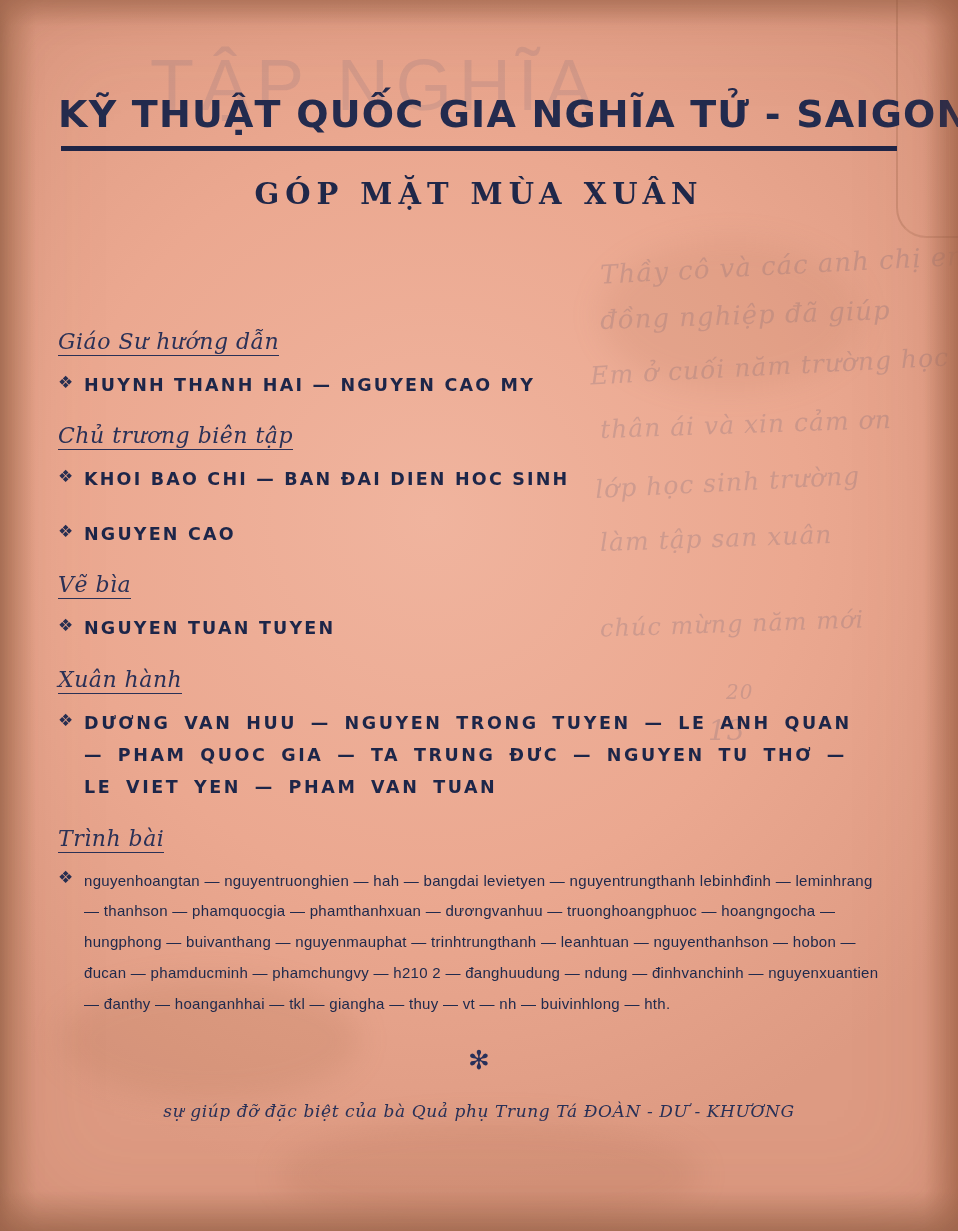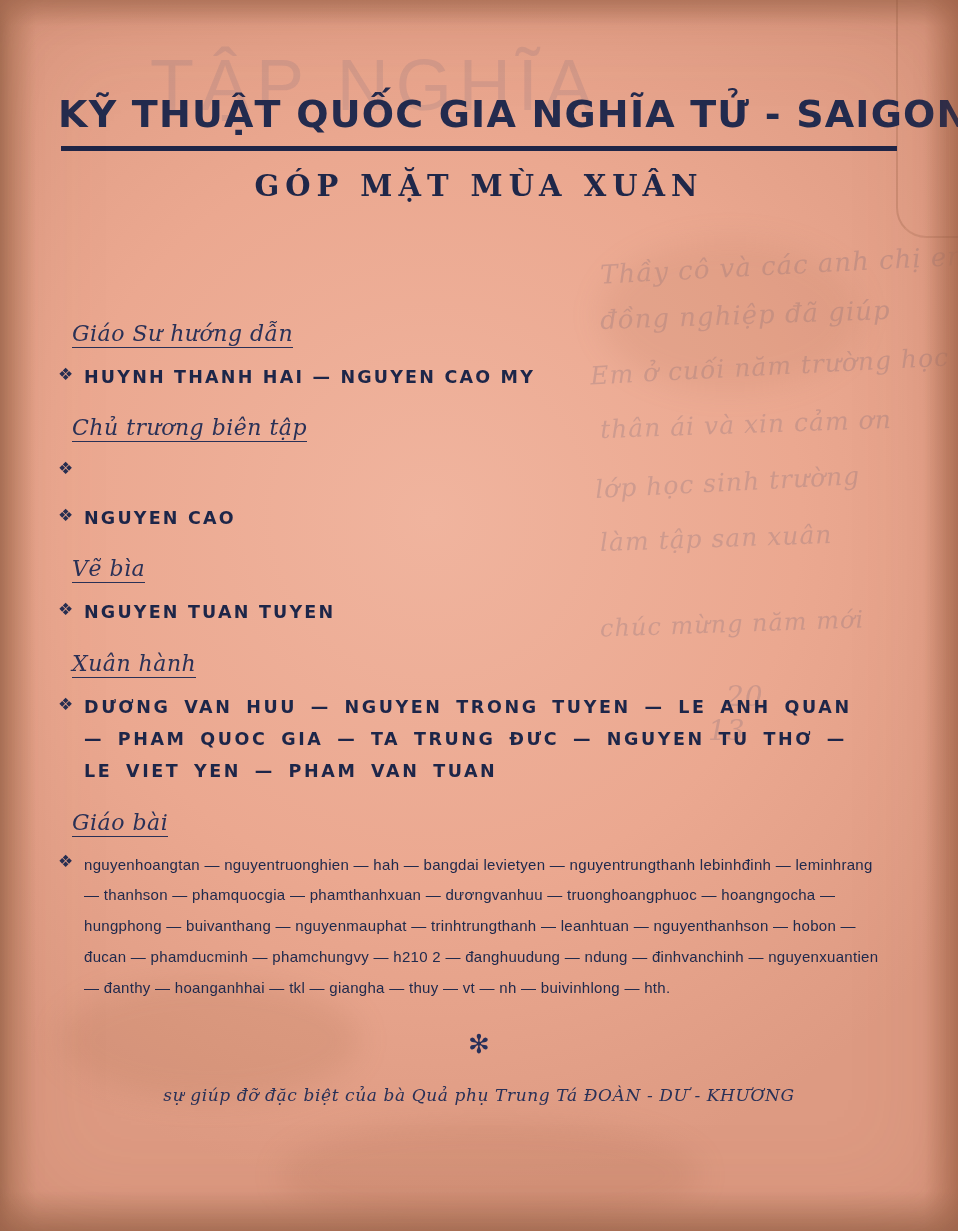--- a/index.html
+++ b/index.html
@@ -130,21 +130,21 @@
     font-family: "DejaVu Sans", sans-serif;
     white-space: nowrap;
   }
   .masthead-rule {
     margin: 10px auto 0 auto;
     height: 5px;
     width: 836px;
     background: #1e2547;
   }
   .subtitle {
-    margin-top: 18px;
+    margin-top: 26px;
     text-align: center;
     color: #1f2749;
     font-size: 29px;
     font-weight: bold;
     letter-spacing: 6px;
     font-family: "DejaVu Serif", serif;
   }
 
   .sections {
     margin-top: 118px;
@@ -155,21 +155,21 @@
   }
   .sec-head {
     color: #2a3157;
     font-family: "DejaVu Serif", serif;
     font-style: italic;
     font-size: 22px;
     letter-spacing: .5px;
     display: inline-block;
     border-bottom: 1.5px solid #2a3157;
     padding-bottom: 1px;
-    margin-left: 14px;
+    margin-left: 0;
   }
   .sec-body {
     display: flex;
     align-items: flex-start;
     margin-top: 13px;
     margin-bottom: 22px;
   }
   .bullet {
     color: #262e52;
     font-size: 17px;
@@ -238,21 +238,21 @@
   <div class="blotch" style="left:280px; top:1120px; width:420px; height:110px; background:rgba(165,105,75,.16);"></div>
 
   <div class="ghost-title">TẬP NGHĨA</div>
   <div class="ghost" style="left:600px; top:250px; font-size:26px; transform:rotate(-3deg);">Thầy cô và các anh chị em</div>
   <div class="ghost" style="left:600px; top:300px; font-size:26px; transform:rotate(-2deg);">đồng nghiệp đã giúp</div>
   <div class="ghost" style="left:590px; top:352px; font-size:25px; transform:rotate(-3deg);">Em ở cuối năm trường học</div>
   <div class="ghost" style="left:600px; top:410px; font-size:25px; transform:rotate(-2deg);">thân ái và xin cảm ơn</div>
   <div class="ghost" style="left:595px; top:468px; font-size:25px; transform:rotate(-3deg);">lớp học sinh trường</div>
   <div class="ghost" style="left:600px; top:524px; font-size:25px; transform:rotate(-2deg);">làm tập san xuân</div>
   <div class="ghost" style="left:600px; top:610px; font-size:24px; transform:rotate(-2deg);">chúc mừng năm mới</div>
-  <div class="ghost" style="left:726px; top:680px; font-size:28px;">20</div>
+  <div class="ghost" style="left:726px; top:680px; font-size:20px;">20</div>
   <div class="ghost" style="left:708px; top:714px; font-size:28px;">13</div>
   <div class="ghost" style="left:150px; top:250px; font-size:26px; transform:rotate(-2deg);">&nbsp;</div>
 
   <div id="content">
 
     <div class="masthead">KỸ THUẬT QUỐC GIA NGHĨA TỬ - SAIGON</div>
     <div class="masthead-rule"></div>
     <div class="subtitle">GÓP MẶT MÙA XUÂN</div>
 
     <div class="sections">
@@ -262,20 +262,21 @@
         <div class="sec-body">
           <div class="bullet">❖</div>
           <div class="names">HUYNH THANH HAI — NGUYEN CAO MY</div>
         </div>
       </div>
 
       <div class="section">
         <div class="sec-head">Chủ trương biên tập</div>
         <div class="sec-body">
           <div class="bullet">❖</div>
+          <div class="names">KHOI BAO CHI — BAN ĐAI DIEN HOC SINH</div>
         </div>
       </div>
 
       <div class="section">
         <div class="sec-body">
           <div class="bullet">❖</div>
           <div class="names">NGUYEN CAO</div>
         </div>
       </div>
 
@@ -289,21 +290,21 @@
 
       <div class="section">
         <div class="sec-head">Xuân hành</div>
         <div class="sec-body">
           <div class="bullet">❖</div>
           <div class="names loose">DƯƠNG VAN HUU — NGUYEN TRONG TUYEN — LE ANH QUAN — PHAM QUOC GIA — TA TRUNG ĐƯC — NGUYEN TU THƠ — LE VIET YEN — PHAM VAN TUAN</div>
         </div>
       </div>
 
       <div class="section writers">
-        <div class="sec-head">Giáo bài</div>
+        <div class="sec-head">Trình bài</div>
         <div class="sec-body">
           <div class="bullet">❖</div>
           <div class="writers-list">nguyenhoangtan — nguyentruonghien — hah — bangdai levietyen — nguyentrungthanh lebinhđinh — leminhrang — thanhson — phamquocgia — phamthanhxuan — dươngvanhuu — truonghoangphuoc — hoangngocha — hungphong — buivanthang — nguyenmauphat — trinhtrungthanh — leanhtuan — nguyenthanhson — hobon — đucan — phamducminh — phamchungvy — h210 2 — đanghuudung — ndung — đinhvanchinh — nguyenxuantien — đanthy — hoanganhhai — tkl — giangha — thuy — vt — nh — buivinhlong — hth.</div>
         </div>
       </div>
 
     </div>
 
     <div class="star">✻</div>
 

